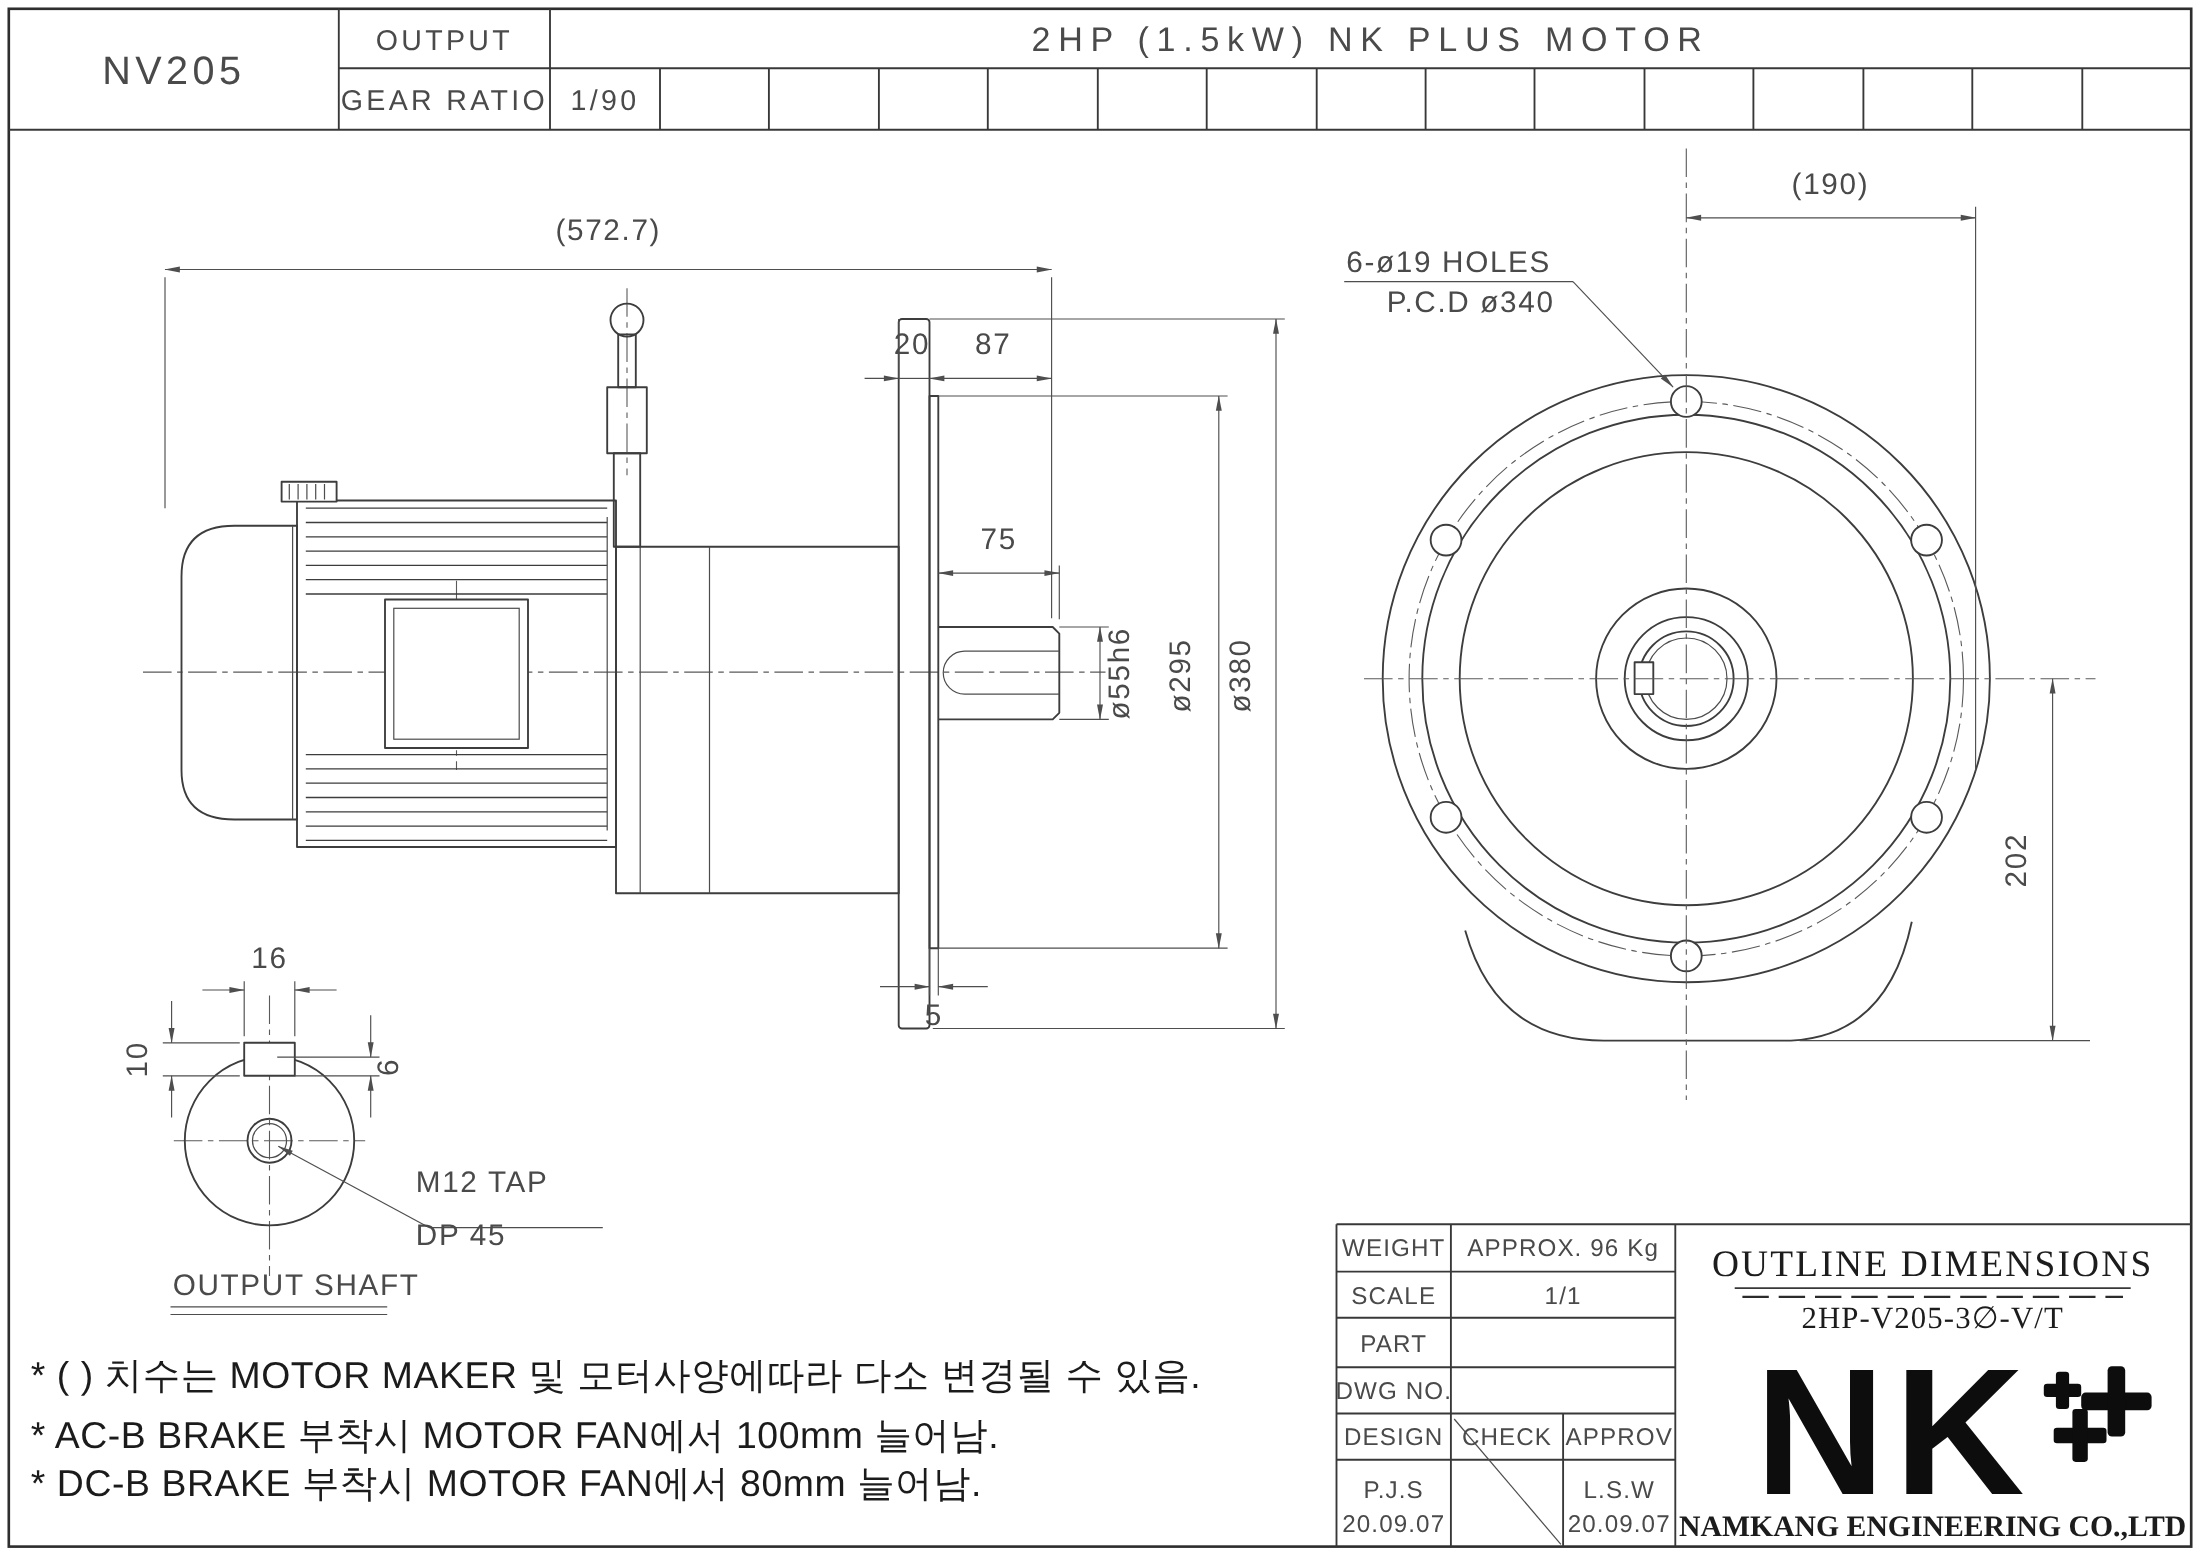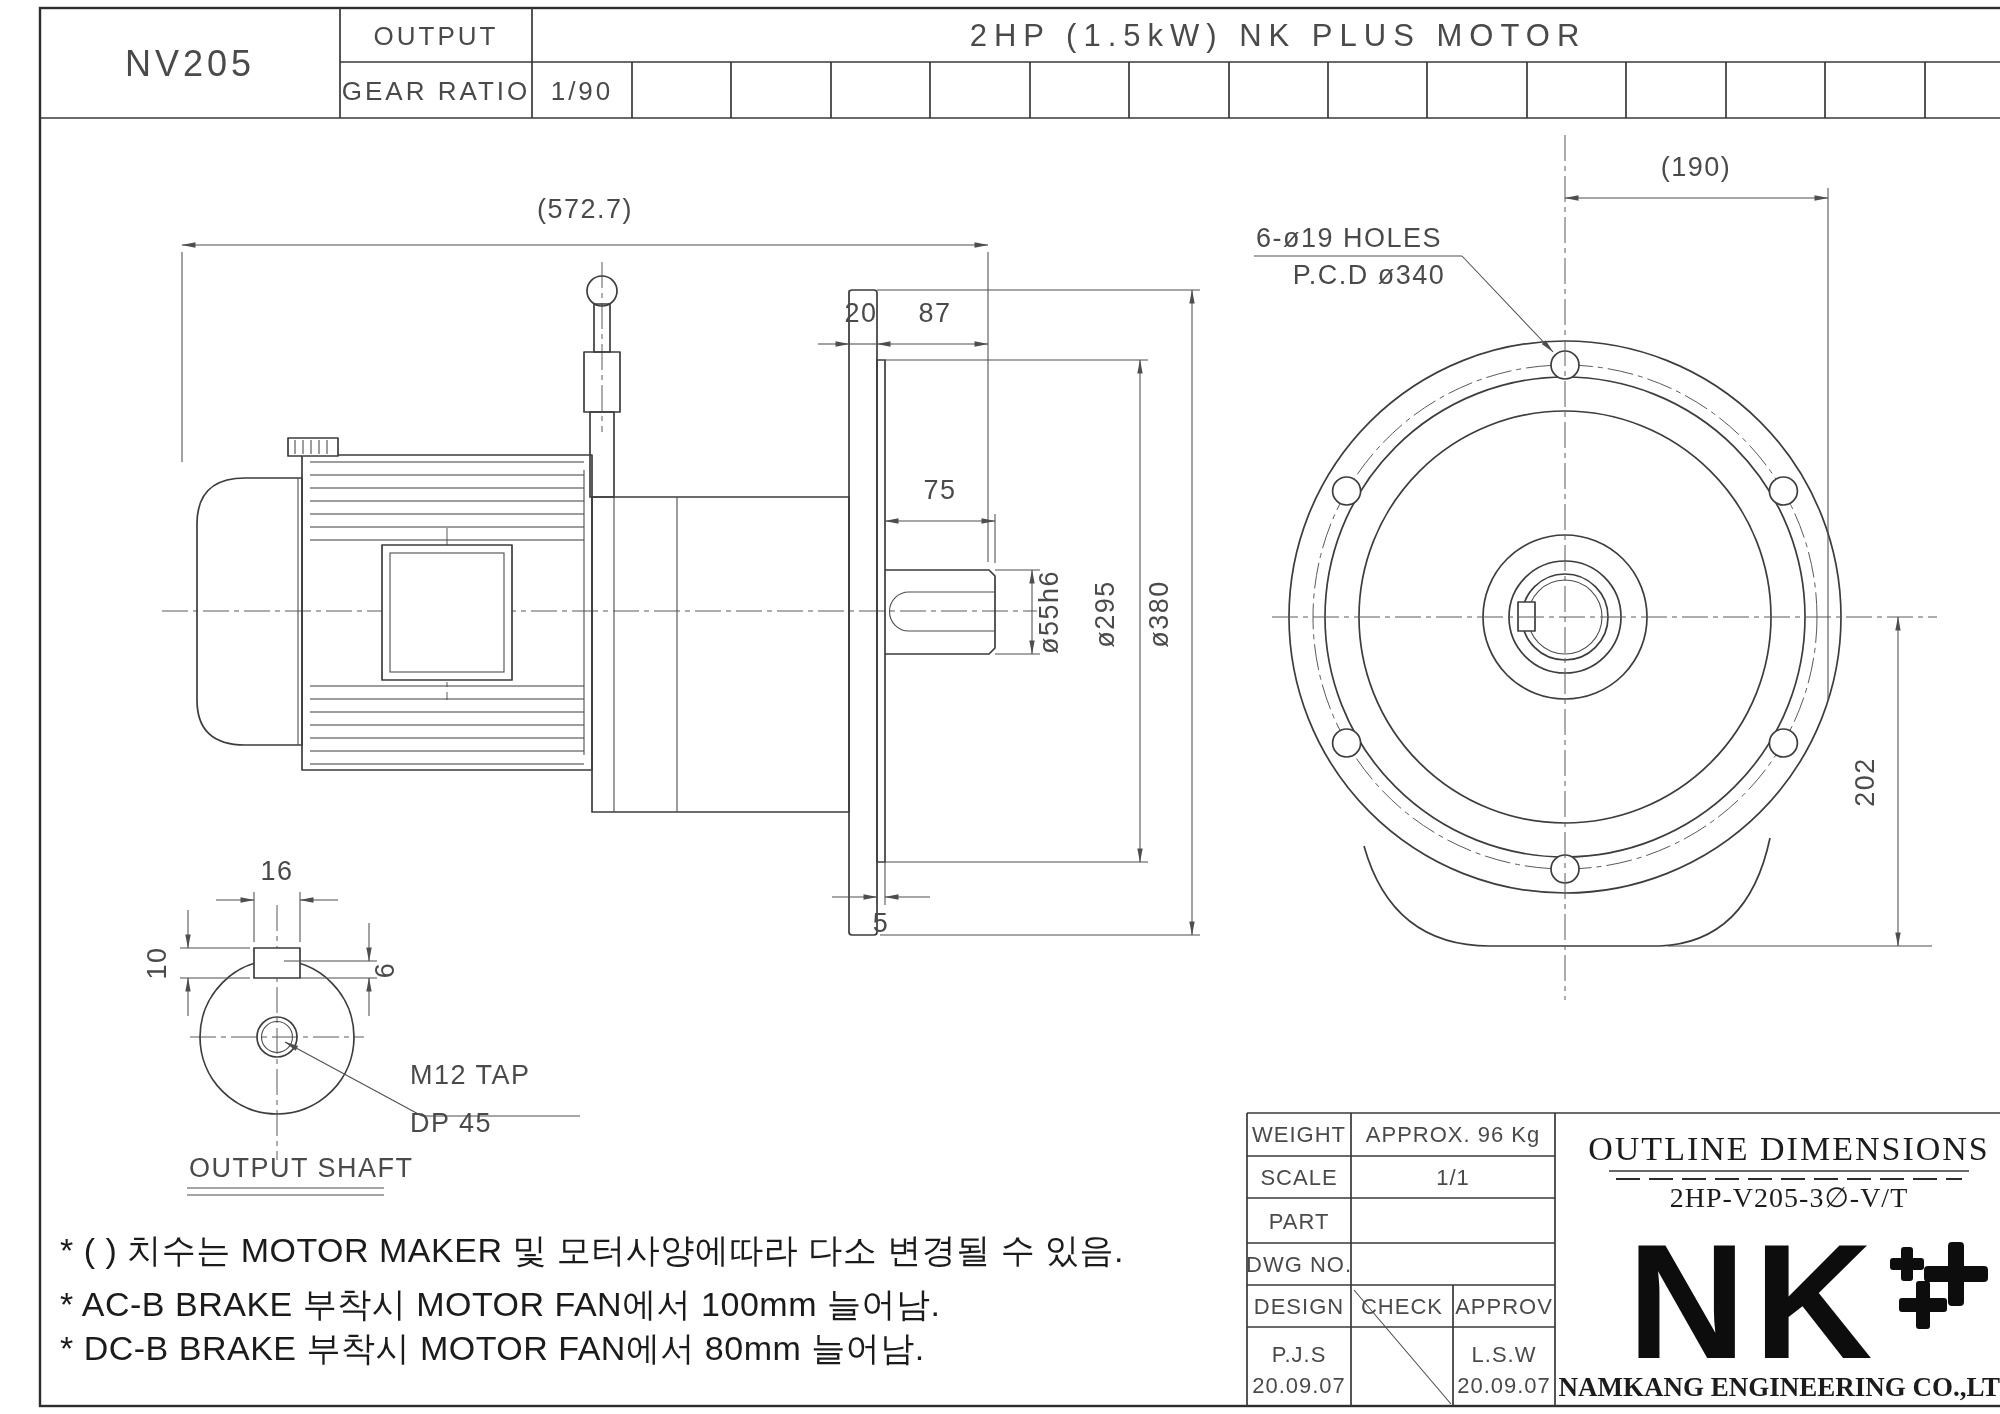--- a/index.html
+++ b/index.html
@@ -1,16 +1,16 @@
 <!DOCTYPE html>
 <html><head>
 <meta charset="utf-8">
 <style>
   html,body{margin:0;padding:0;background:#ffffff;}
-  .sheet{width:1648px;height:1414px;background:#fff;position:relative;margin-left:32px;}
+  .sheet{width:1648px;height:1414px;background:#fff;position:relative;}
   svg{display:block;}
   
   .bord{stroke:#2e2e2e;stroke-width:2.4;fill:none;}
   .tb{stroke:#383838;stroke-width:1.7;fill:none;}
   .obj{stroke:#3d3d3d;stroke-width:1.7;fill:none;stroke-linejoin:round;}
   .objw{stroke:#3d3d3d;stroke-width:1.7;fill:#ffffff;stroke-linejoin:round;}
   .thin{stroke:#4d4d4d;stroke-width:1.1;fill:none;}
   .fin{stroke:#3d3d3d;stroke-width:1.2;fill:none;}
   .dim{stroke:#4e4e4e;stroke-width:1.05;fill:none;}
   .cl{stroke:#5a5a5a;stroke-width:1;fill:none;stroke-dasharray:26 5 5 5;}

